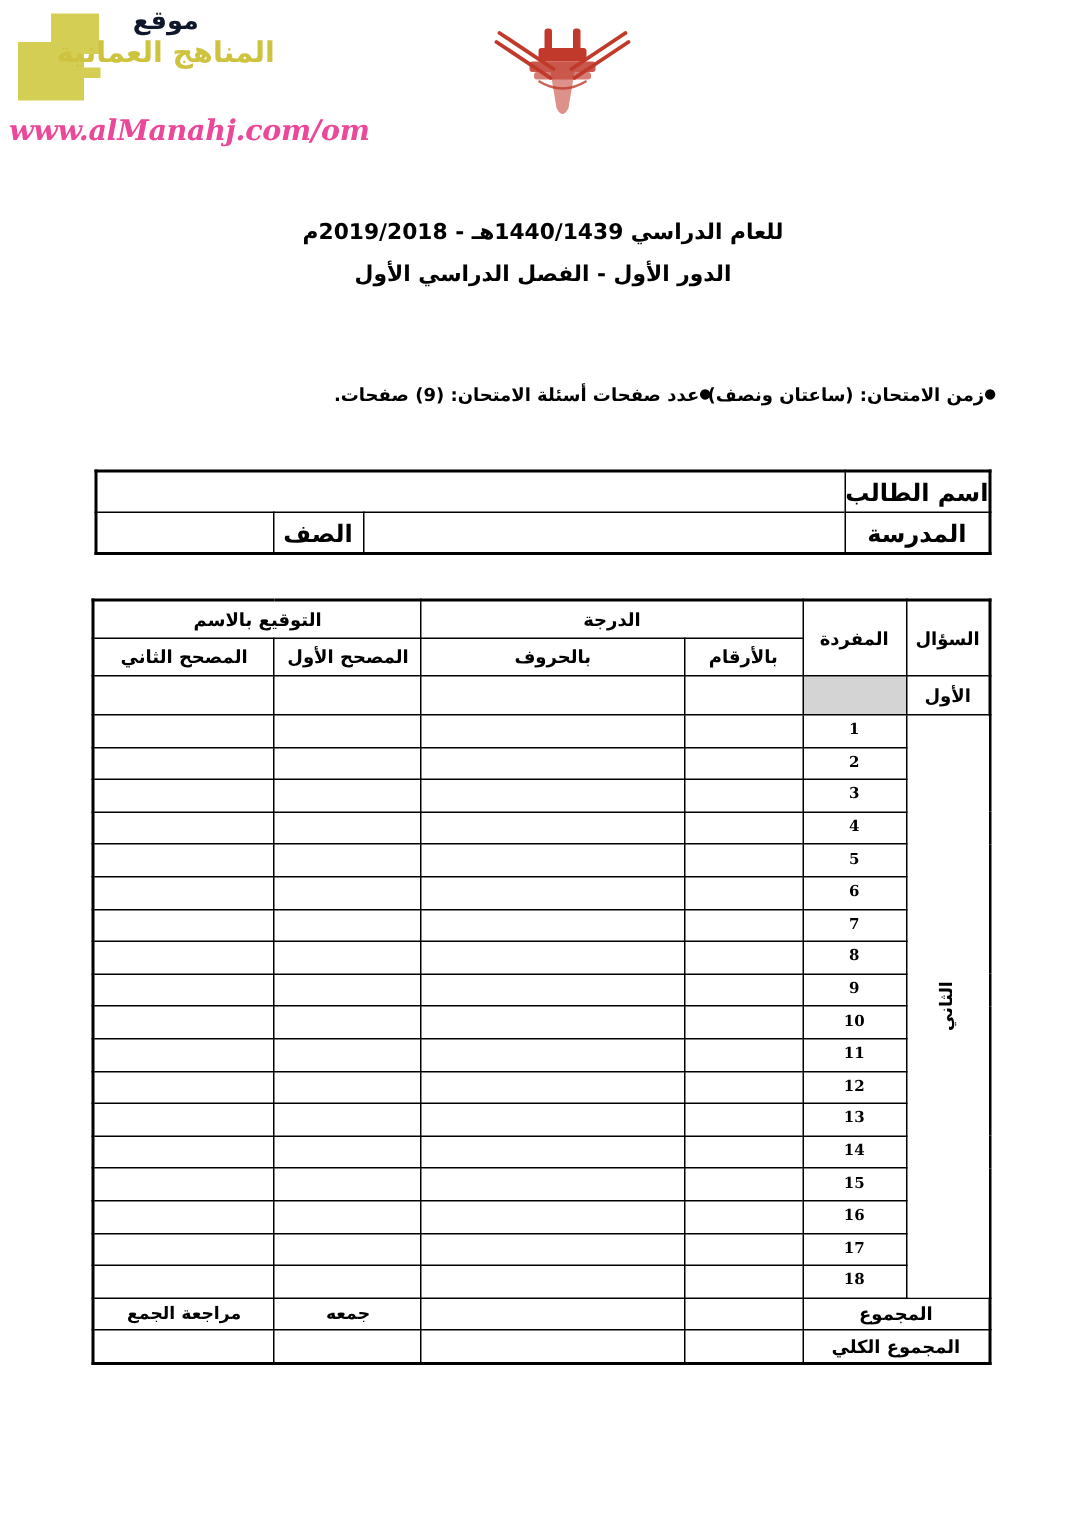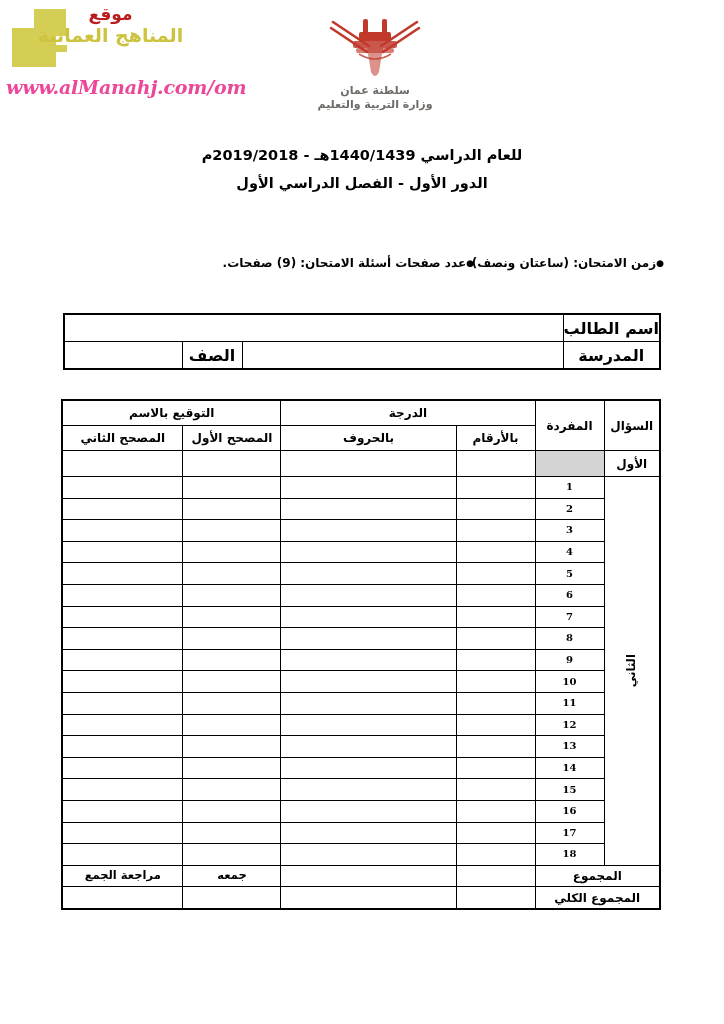--- a/index.html
+++ b/index.html
@@ -45,21 +45,21 @@
     position: absolute;
     right: 92px;
     top: 4px;
     width: 195px;
     text-align: center;
     line-height: 1.18;
   }
   #wm-text .l1 {
     font-size: 17px;
     font-weight: bold;
-    color: #b91c1c;
+    color: #0f172a;
     display: block;
   }
   #wm-text .l2 {
     font-size: 19px;
     font-weight: bold;
     color: #cdc33f;
     display: block;
   }
   #wm-url {
     position: absolute;
@@ -238,24 +238,20 @@
       <rect x="30" y="27" width="44" height="7" rx="2" opacity="0.85"></rect>
       <rect x="40" y="5" width="5" height="15" rx="2"></rect>
       <rect x="59" y="5" width="5" height="15" rx="2"></rect>
       <path d="M44 34 L60 34 L56 58 Q52 66 48 58 Z" opacity="0.55"></path>
       <rect x="33" y="34" width="38" height="5" rx="2" opacity="0.65"></rect>
     </g>
     <g stroke="#c0392b" stroke-width="1.6" fill="none" opacity="0.8">
       <path d="M36 40 Q52 50 68 40"></path>
     </g>
   </svg>
-  <div class="ministry">
-    <span>سلطنة عمان</span>
-    <span>وزارة التربية والتعليم</span>
-  </div>
 </div>
 
 <div id="titles">
   <div class="tline">للعام الدراسي 1440/1439هـ  -  2019/2018م</div>
   <div class="tline">الدور الأول - الفصل الدراسي الأول</div>
 </div>
 
 <div id="info">
   <div class="row1">
     <div class="b-time"><span class="bullet">●</span><span>زمن الامتحان: (ساعتان ونصف)</span></div>

